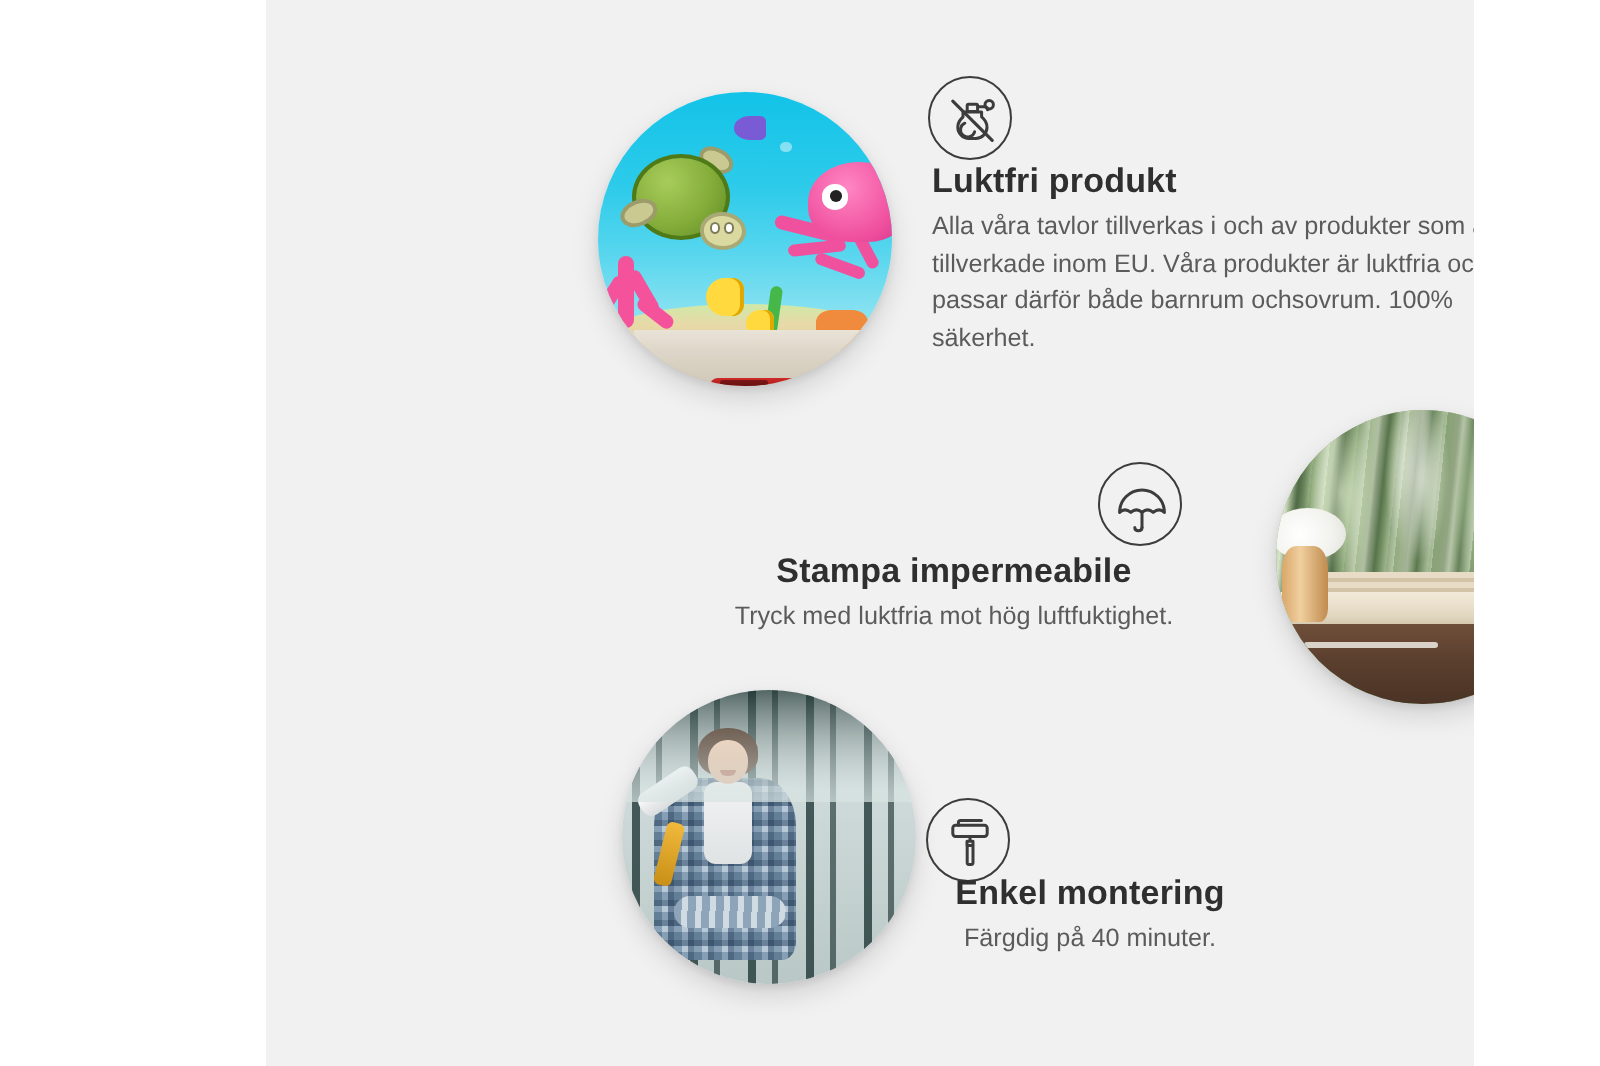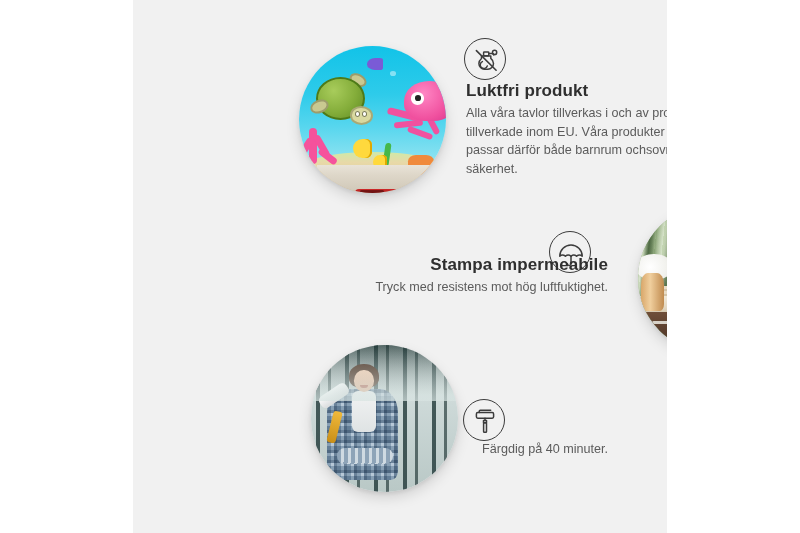--- a/index.html
+++ b/index.html
@@ -20,21 +20,21 @@
     width: 800px;
     height: 533px;
     background: #ffffff;
   }
 
   
   .panel {
     position: absolute;
     left: 133px;
     top: 0;
-    width: 534px;
+    width: 604px;
     height: 533px;
     background: #f1f1f1;
     overflow: hidden;
   }
 
   
   .circle {
     position: absolute;
     border-radius: 50%;
     overflow: hidden;
@@ -266,21 +266,21 @@
   .feature-desc {
     font-size: 12.6px;
     line-height: 18.6px;
     color: #5b5b5b;
     margin: 3px 0 0 0;
   }
 
   #block-odour { position: absolute; left: 333px; top: 81px; width: 292px; text-align: left; }
   #icon-odour  { left: 331px; top: 38px; }
 
-  #block-water { position: absolute; left: 213px; top: 255px; width: 262px; text-align: right; }
+  #block-water { position: absolute; left: 213px; top: 276px; width: 262px; text-align: center; }
   #icon-water  { left: 416px; top: 231px; }
 
   #block-mount { position: absolute; left: 300px; top: 437px; width: 224px; text-align: center; }
   #icon-mount  { left: 330px; top: 399px; }
 </style>
 </head>
 <body>
 
 <div class="stage">
   <div class="panel">
@@ -362,21 +362,21 @@
     <div class="icon-ring" id="icon-water">
       <svg width="42" height="42" viewBox="0 0 42 42" fill="none" stroke="#3c3c3c" stroke-width="1.5" stroke-linecap="round" stroke-linejoin="round">
         <path d="M9.8 24.2 a11.2 11.2 0 0 1 22.4 0 q-2.6 -2.5 -5.6 0 q-2.8 -2.5 -5.6 0 q-2.8 -2.5 -5.6 0 q-3 -2.5 -5.6 0 z"></path>
         <path d="M21 24.2 v7.6"></path>
         <path d="M21 31.8 q0 1.6 -1.8 1.6 q-1.8 0 -1.8 -1.6"></path>
       </svg>
     </div>
 
     <div id="block-water">
       <p class="feature-title">Stampa impermeabile</p>
-      <p class="feature-desc">Tryck med resistens mot hög luftfuktighet.</p>
+      <p class="feature-desc">Tryck med luktfria mot hög luftfuktighet.</p>
     </div>
 
     <div class="circle" id="circle-forest">
       <div class="layer forest-bg"></div>
       <div class="layer forest-canopy"></div>
       <div class="layer">
         <div class="woman-body"></div>
         <div class="woman-shirt"></div>
         <div class="roller-body"></div>
         <div class="roller-handle"></div>
@@ -391,17 +391,18 @@
     <div class="icon-ring" id="icon-mount">
       <svg width="42" height="42" viewBox="0 0 42 42" fill="none" stroke="#3c3c3c" stroke-width="1.5" stroke-linecap="round" stroke-linejoin="round">
         <rect x="12.4" y="12.6" width="17.2" height="5.6" rx="1.4"></rect>
         <path d="M15.2 12.6 v-1.2 q0 -1.1 1.1 -1.1 h10.4"></path>
         <path d="M21 18.2 v2.4 h-1.5 v2.2 h3 v-2.2 H21"></path>
         <rect x="19.6" y="22.8" width="2.9" height="9.4" rx="0.8"></rect>
       </svg>
     </div>
 
     <div id="block-mount">
+      <p class="feature-title">Enkel montering</p>
       <p class="feature-desc">Färgdig på 40 minuter.</p>
     </div>
 
   </div>
 </div>
 
 </body></html>

